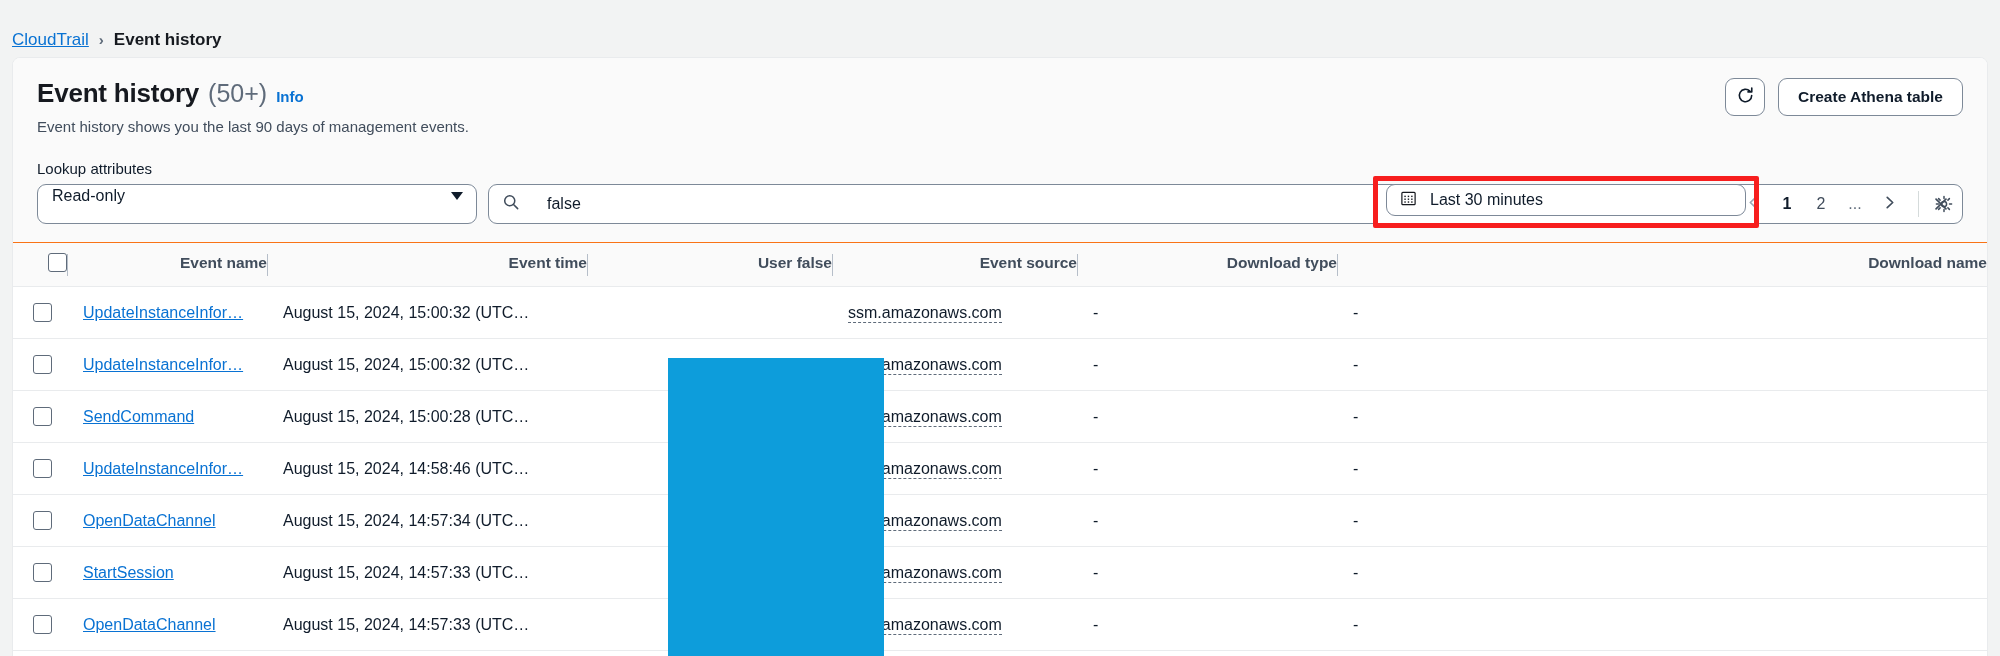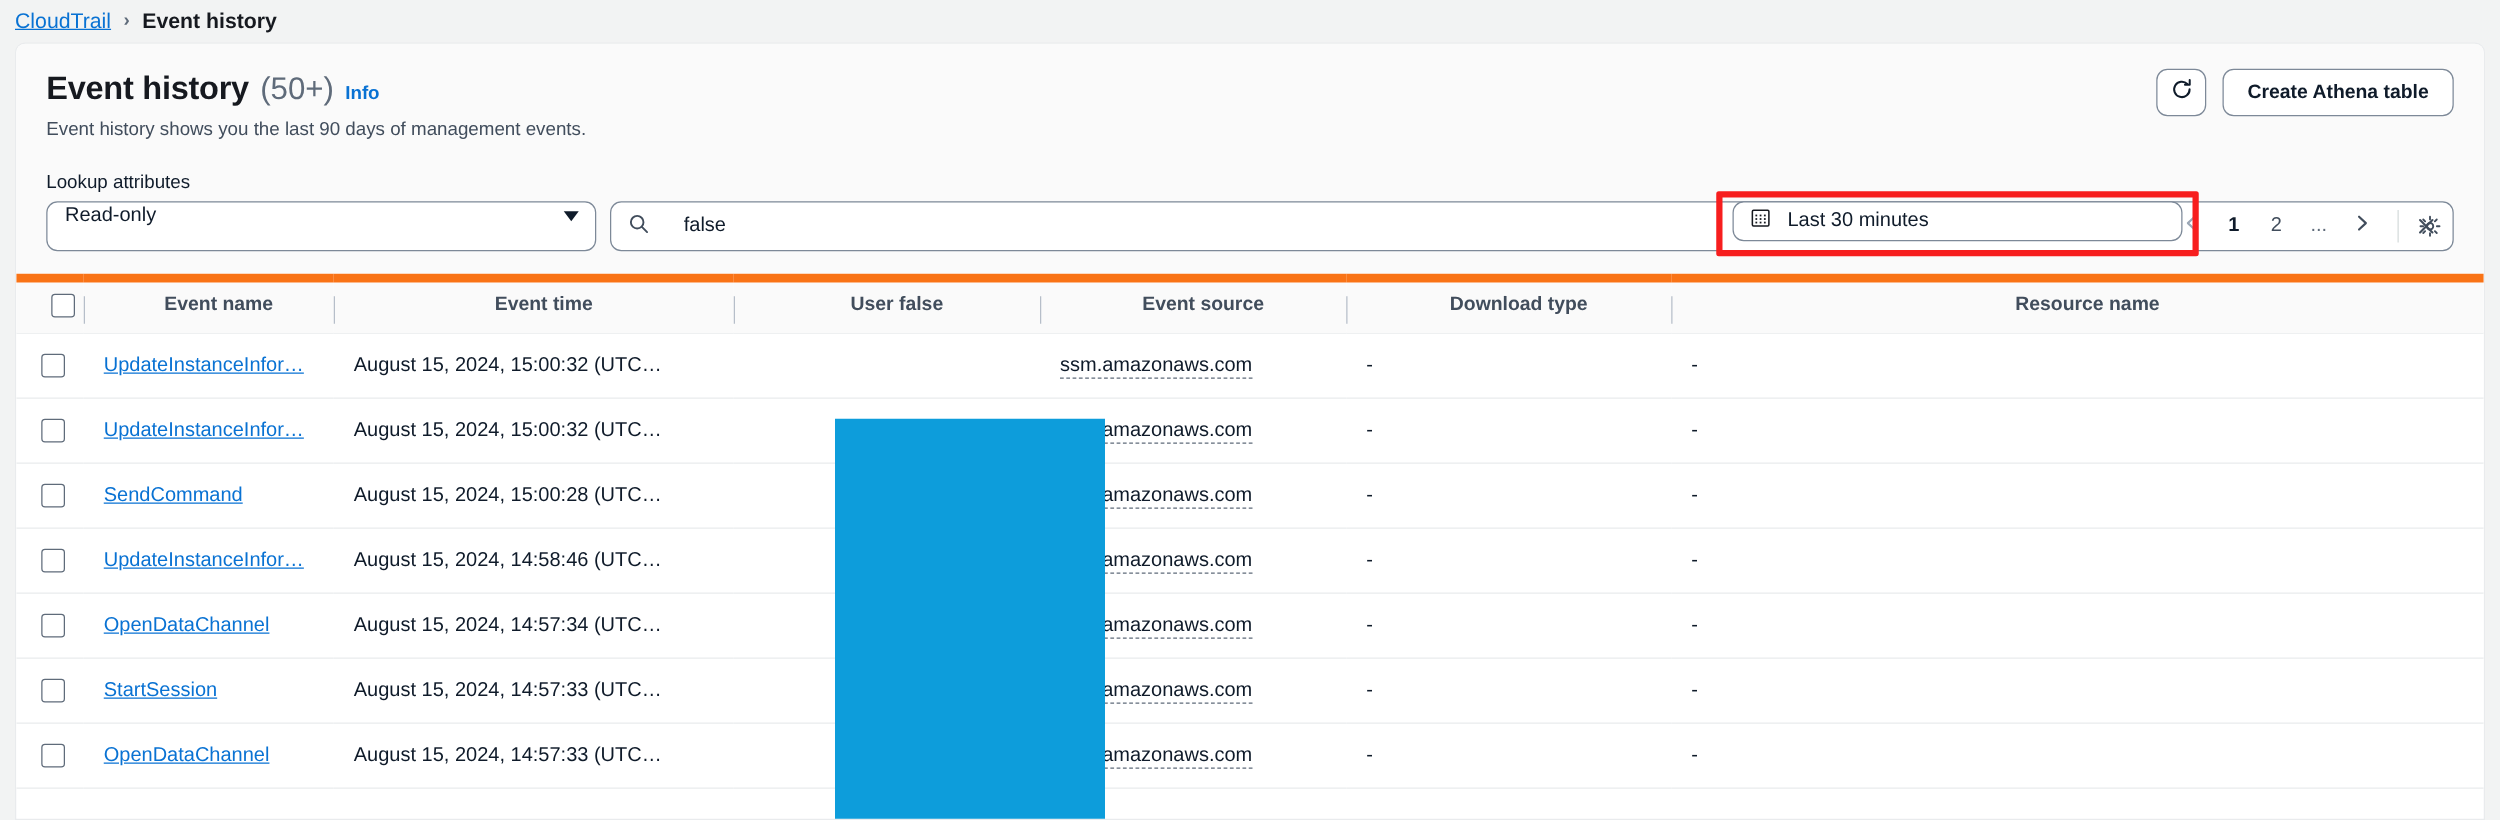--- a/index.html
+++ b/index.html
@@ -15,20 +15,21 @@
 
   
   .breadcrumb {
     height: 34px;
     display: flex;
     align-items: center;
     padding: 0 0 0 12px;
     gap: 10px;
     font-size: 17px;
     background: #f2f3f3;
+    margin-top: 23px;
   }
   .bc-link {
     color: #0972d3;
     text-decoration: underline;
     cursor: pointer;
     font-size: 17px;
   }
   .bc-sep {
     color: #5f6b7a;
     font-size: 15px;
@@ -244,23 +245,23 @@
 
   
   table.events {
     width: 100%;
     border-collapse: collapse;
     table-layout: fixed;
     background: #ffffff;
   }
   table.events thead th {
     background: #fafafa;
-    border-top: 7px solid #f97316;
+    border-top: 1px solid #f97316;
     border-bottom: 1px solid #e9ebed;
-    text-align: center;
+    text-align: right;
     font-size: 15.5px;
     font-weight: bold;
     color: #414d5c;
     height: 44px;
     padding: 0 0 4px 16px;
     position: relative;
   }
   table.events thead th.divcol::before {
     content: "";
     position: absolute;
@@ -440,21 +441,21 @@
     <thead>
       <tr>
         <th class="col-check">
           <span class="cbx"></span>
         </th>
         <th class="col-name divcol">Event name</th>
         <th class="col-time divcol">Event time</th>
         <th class="col-user divcol">User false</th>
         <th class="col-src divcol">Event source</th>
         <th class="col-rtype divcol">Download type</th>
-        <th class="col-rname divcol">Resource name</th>
+        <th class="col-rname divcol">Download name</th>
       </tr>
     </thead>
     <tbody id="table-body">
         <tr>
           <td class="col-check"><span class="cbx"></span></td>
           <td class="col-name"><a class="evt-link">UpdateInstanceInfor…</a></td>
           <td class="col-time">August 15, 2024, 15:00:32 (UTC…</td>
           <td class="col-user"></td>
           <td class="col-src"><a class="src-link">ssm.amazonaws.com</a></td>
           <td class="col-rtype dash">-</td>

